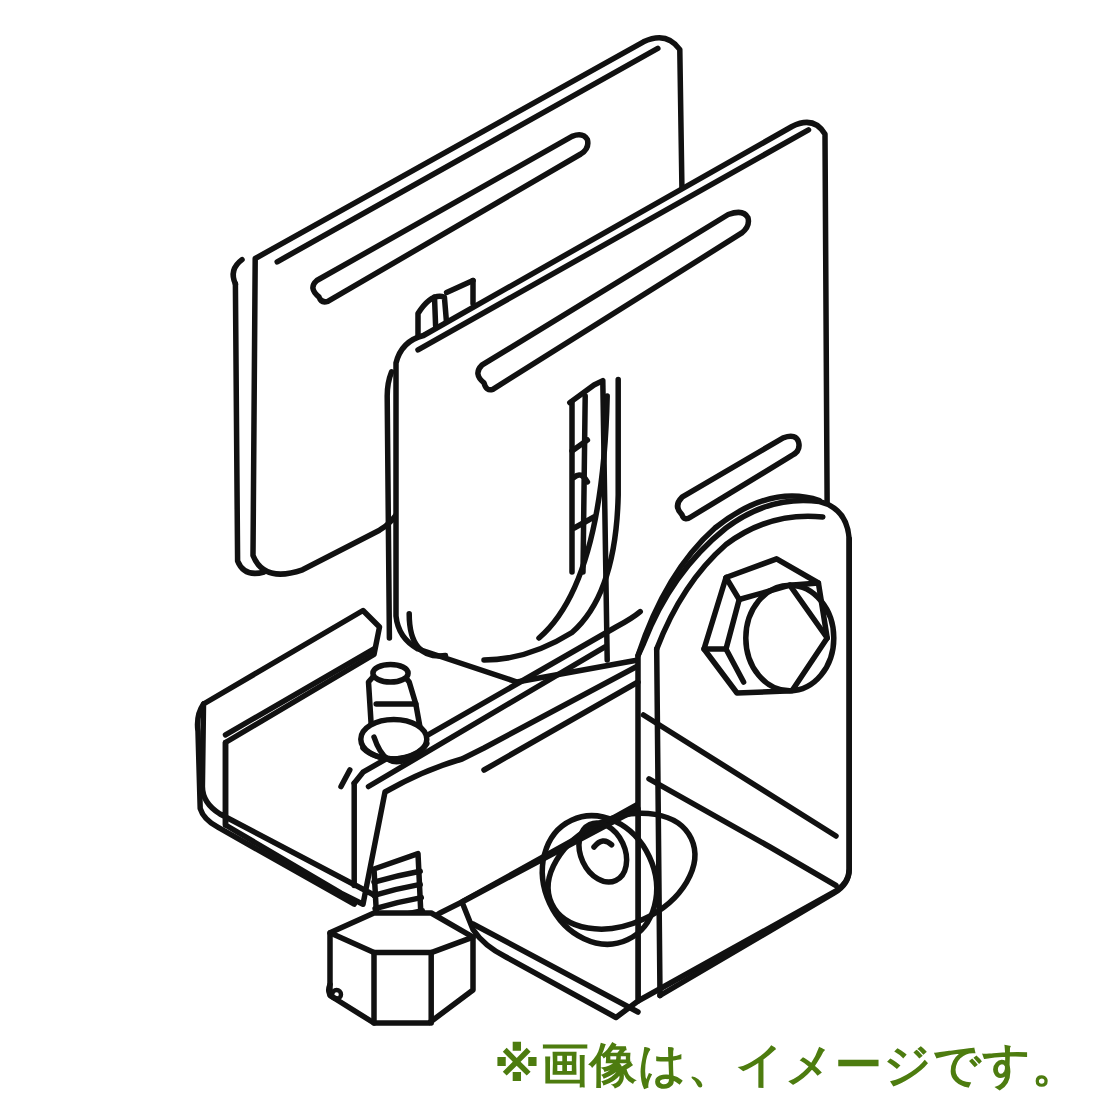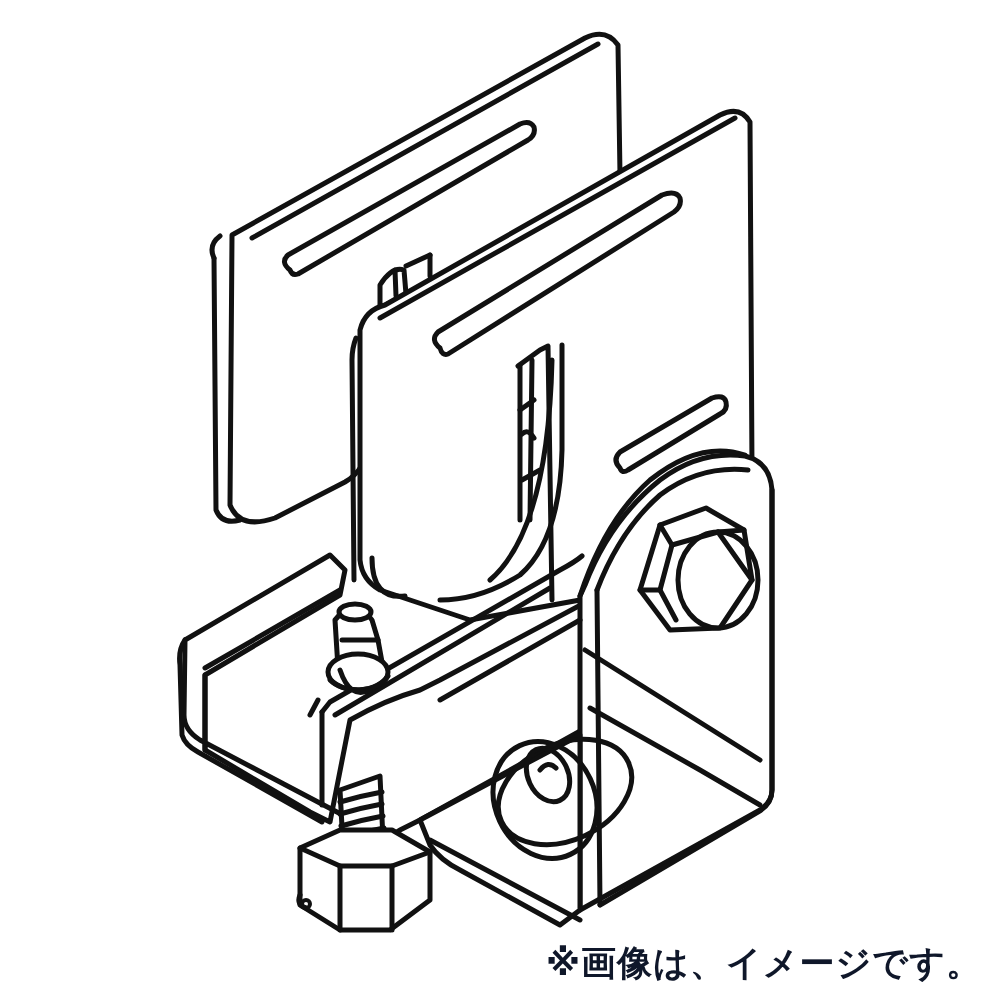--- a/index.html
+++ b/index.html
@@ -4,22 +4,22 @@
 <style>
   html, body { margin:0; padding:0; background:#ffffff; }
   body { width:1000px; height:1000px; position:relative; overflow:hidden;
          font-family:"DejaVu Sans", sans-serif; }
   #drawing { position:absolute; left:0; top:0; width:1000px; height:1000px; }
   #drawing path, #drawing line, #drawing polyline, #drawing polygon, #drawing ellipse, #drawing circle {
     fill:none; stroke:#111111; stroke-width:5; stroke-linecap:round; stroke-linejoin:round;
   }
   #drawing .fillw { fill:#ffffff; }
   #drawing .thin { stroke-width:4; }
-  .caption { position:absolute; right:18px; top:940px; font-size:35px; font-weight:bold;
-             color:#0f172a; letter-spacing:1px; white-space:nowrap;text-align:center; }
+  .caption { position:absolute; right:18px; top:940px; font-size:43px; font-weight:bold;
+             color:#4d7c0f; letter-spacing:1px; white-space:nowrap;text-align:center; }
 </style>
 </head>
 <body>
 
 <svg id="drawing" viewBox="0 0 1000 1000" xmlns="http://www.w3.org/2000/svg">
 
   <g>
     <path class="fillw" d="M232,235 L585,38 Q606,28 618,45 L620,175 L620,180 L380,320 L370,440 Q366,470 345,482 L275,518 Q240,530 230,505 Z"></path>
     <path d="M252,238 L598,44"></path>
     <path d="M214,258 Q208,245 220,236"></path>

